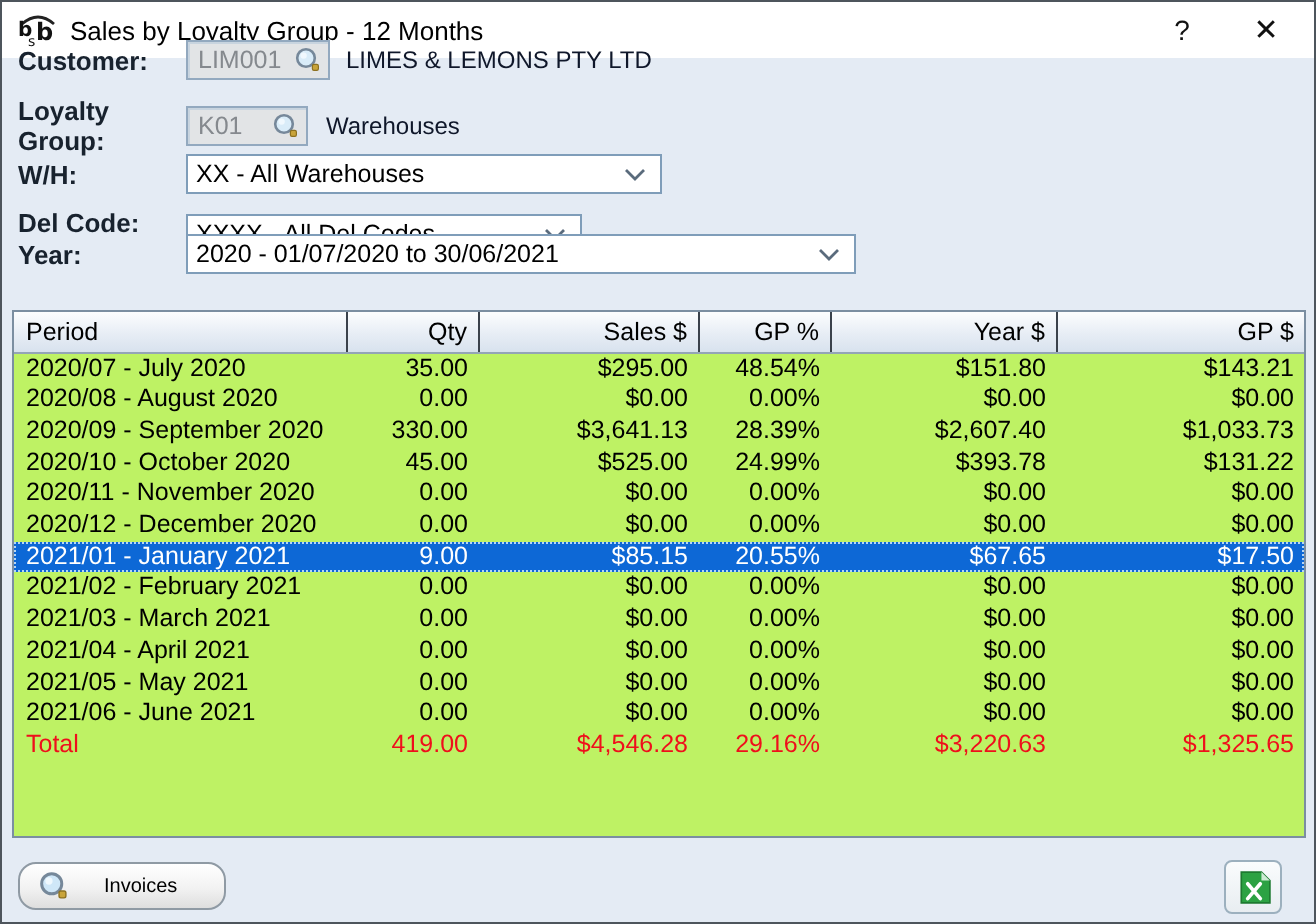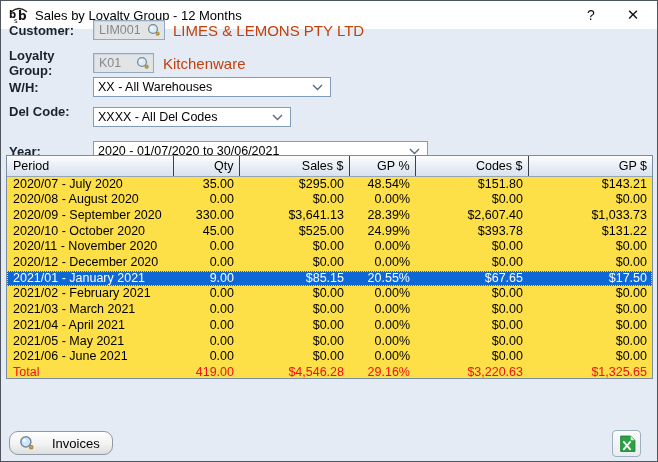--- a/index.html
+++ b/index.html
@@ -38,36 +38,36 @@
     border:1px solid #93a9bf;
     box-shadow:inset 1px 1px 0 #c8d4df;
     display:flex; align-items:center;
   }
   .lookup-box input {
     border:none; background:transparent; outline:none;
     font-family:"Liberation Sans", sans-serif;
     font-size:12.5px; color:#85898e; padding:0 0 0 5px; width:100%;
   }
   .mag { flex:0 0 auto; margin-right:3px; }
-  .side-text { font-size:15px; color:#c2410c; }
+  .side-text { font-size:12px; color:#0f172a; }
   .combo {
     height:20px; background:#fff;
     border:1px solid #7f9db9;
     display:flex; align-items:center;
     font-size:12.5px; color:#000;
     padding-left:4px; position:relative;
   }
   .combo .combo-text { flex:1 1 auto; white-space:nowrap; overflow:hidden; }
   .combo .chev { flex:0 0 auto; margin-right:7px; }
 
   
   .table-wrap {
     position:absolute; left:5px; top:154px;
-    width:647px; height:224px;
-    background:#fde047;
+    width:647px; height:264px;
+    background:#bef264;
     border:1px solid #7b8ea1;
     overflow:hidden;
   }
   table.sales { width:100%; border-collapse:collapse; table-layout:fixed; font-size:12.5px; }
   table.sales th {
     height:20px;
     background:linear-gradient(180deg,#fcfdfe 0%,#e7edf5 55%,#d8e2ee 100%);
     border-right:1px solid #3a414b;
     border-bottom:1px solid #94a5b6;
     font-weight:normal; color:#000;
@@ -86,21 +86,21 @@
   tr.selected td { color:#fff; }
   tr.total td { color:#ef0f1c; }
 
   
   .invoices-btn {
     position:absolute; left:8px; top:430px;
     width:104px; height:24px;
     border:1px solid #8f9aa4; border-radius:9px;
     background:linear-gradient(180deg,#ffffff 0%,#f2f2f2 55%,#dedede 100%);
     display:flex; align-items:center;
-    font-size:13px; color:#000; cursor:default;
+    font-size:10px; color:#000; cursor:default;
   }
   .invoices-btn .mag { margin-left:9px; }
   .invoices-btn .btn-label { margin-left:14px; }
   .excel-btn {
     position:absolute; left:611px; top:429px;
     width:29px; height:27px;
     border:1px solid #9cb0be; border-radius:4px;
     background:linear-gradient(180deg,#fafcfd 0%,#e8edf1 100%);
     display:flex; align-items:center; justify-content:center;
     cursor:default;
@@ -139,21 +139,21 @@
   <div class="form-row" style="top:52px;">
     <span class="form-label">Loyalty Group:</span>
     <div class="lookup-box" style="width:61px;">
       <input type="text" readonly="" value="K01" style="">
       <svg class="mag" width="14" height="14" viewBox="0 0 14 14">
         <circle cx="6" cy="6" r="4.4" fill="#d9ecf9" stroke="#76889a" stroke-width="1.3"></circle>
         <circle cx="4.8" cy="4.8" r="1.6" fill="#f2fafe" opacity="0.9"></circle>
         <rect x="9.2" y="9.2" width="3" height="3" rx="0.8" fill="#c9a43a" stroke="#8d7120" stroke-width="0.6"></rect>
       </svg>
     </div>
-    <span class="side-text" style="margin-left:9px;">Kitchenware</span>
+    <span class="side-text" style="margin-left:9px;">Warehouses</span>
   </div>
 
   <div class="form-row" style="top:76px;">
     <span class="form-label">W/H:</span>
     <div class="combo" style="width:238px;">
       <span class="combo-text">XX - All Warehouses</span>
       <svg class="chev" width="11" height="7" viewBox="0 0 11 7">
         <path d="M1,1 L5.5,5.5 L10,1" fill="none" stroke="#5a6b7c" stroke-width="1.4"></path>
       </svg>
     </div>
@@ -162,21 +162,21 @@
   <div class="form-row" style="top:100px;">
     <span class="form-label">Del Code:</span>
     <div class="combo" style="width:198px;margin-top:12px;">
       <span class="combo-text">XXXX - All Del Codes</span>
       <svg class="chev" width="11" height="7" viewBox="0 0 11 7">
         <path d="M1,1 L5.5,5.5 L10,1" fill="none" stroke="#5a6b7c" stroke-width="1.4"></path>
       </svg>
     </div>
   </div>
 
-  <div class="form-row" style="top:140px;">
+  <div class="form-row" style="top:116px;">
     <span class="form-label">Year:</span>
     <div class="combo" style="width:335px;">
       <span class="combo-text">2020 - 01/07/2020 to 30/06/2021</span>
       <svg class="chev" width="11" height="7" viewBox="0 0 11 7">
         <path d="M1,1 L5.5,5.5 L10,1" fill="none" stroke="#5a6b7c" stroke-width="1.4"></path>
       </svg>
     </div>
   </div>
 
   <div class="table-wrap">
@@ -188,21 +188,21 @@
         <col style="width:66px">
           <col style="width:113px">
           <col>
       </colgroup>
       <thead>
         <tr>
           <th>Period</th>
           <th>Qty</th>
           <th>Sales $</th>
           <th>GP %</th>
-          <th>Codes $</th>
+          <th>Year $</th>
           <th>GP $</th>
         </tr>
       </thead>
       <tbody>
         <tr>
       <td>2020/07 - July 2020</td>
       <td>35.00</td>
       <td>$295.00</td>
       <td>48.54%</td>
       <td>$151.80</td>

